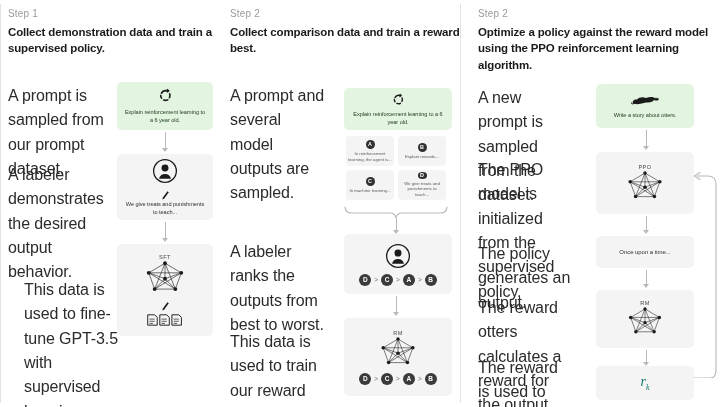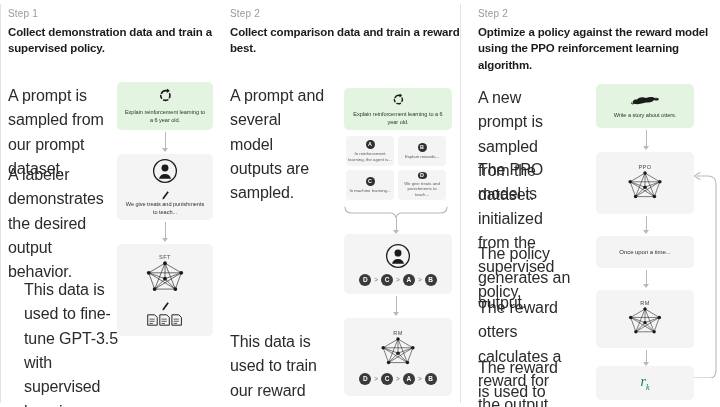--- a/index.html
+++ b/index.html
@@ -258,20 +258,21 @@
         </svg>
       </span>
     </div>
   </div>
 
   <div class="column col2">
     <div class="step-label">Step 2</div>
     <div class="step-title">Collect comparison data and train a reward best.</div>
 
     <div class="row-text" style="position:absolute; top:84px; left:0; width:104px;">A prompt and several model outputs are sampled.</div>
+    <div class="row-text" style="position:absolute; top:240px; left:0; width:108px;">A labeler ranks the outputs from best to worst.</div>
     <div class="row-text" style="position:absolute; top:330px; left:0; width:104px;">This data is used to train our reward model.</div>
 
     <div class="box green" style="position:absolute; top:88px; left:122px; width:108px; height:42px;">
       <span class="icon-loop" style="margin-bottom:3px;">
         <svg viewBox="0 0 24 24" width="13" height="13">
           <path d="M5.5 8.5 A8 8 0 0 1 15 4.6" fill="none" stroke="#1b1b1b" stroke-width="2.6" stroke-linecap="round"></path>
           <path d="M18.6 9.2 A8 8 0 0 1 18.3 15.6" fill="none" stroke="#1b1b1b" stroke-width="2.6" stroke-linecap="round"></path>
           <path d="M15.6 19 A8 8 0 0 1 9 19.2" fill="none" stroke="#1b1b1b" stroke-width="2.6" stroke-linecap="round"></path>
           <path d="M5.6 16.2 A8 8 0 0 1 4.3 12" fill="none" stroke="#1b1b1b" stroke-width="2.6" stroke-linecap="round"></path>
           <path d="M14.2 2.2 l3.1 2.4 -3.4 2.2" fill="none" stroke="#1b1b1b" stroke-width="2.2" stroke-linejoin="round"></path>

